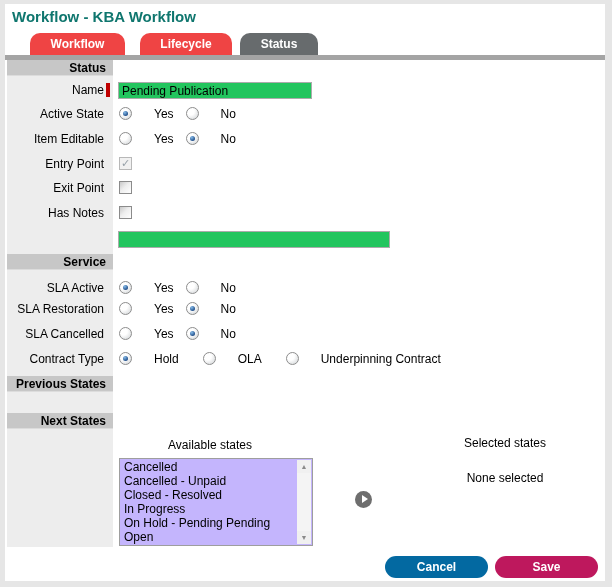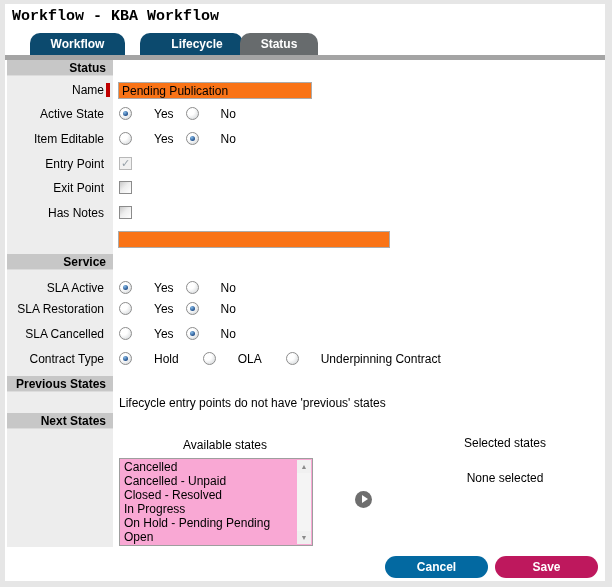--- a/index.html
+++ b/index.html
@@ -1,55 +1,55 @@
 <!DOCTYPE html>
 <html><head>
 <meta charset="utf-8">
 <style>
   html,body{margin:0;padding:0;background:#e8e8e8;font-family:"Liberation Sans",sans-serif;}
   .page{position:relative;width:612px;height:587px;background:#e6e6e6;overflow:hidden;}
   .content{position:absolute;left:5px;top:4px;width:600px;height:577px;background:#ffffff;}
-  .title{position:absolute;left:12px;top:8px;font-size:15px;font-weight:bold;color:#000000;font-family:Liberation Mono, monospace;}
-  .tab{position:absolute;top:33px;height:22px;border-radius:10px 10px 0 0;background:#0c4a6e;
+  .title{position:absolute;left:12px;top:8px;font-size:15px;font-weight:bold;color:#0f766e;}
+  .tab{position:absolute;top:33px;height:22px;border-radius:10px 10px 0 0;background:#ef4444;
        color:#fff;font-size:12px;font-weight:bold;text-align:center;line-height:23px;cursor:pointer;}
   .tab.t1{left:30px;width:95px;}
-  .tab.t2{left:140px;width:92px;padding-left:11px;}
+  .tab.t2{left:140px;width:92px;}
   .tab.t3{left:240px;width:78px;}
   .tab.active{background:#676b6d;}
   .graybar{position:absolute;left:5px;top:55px;width:600px;height:5px;background:#a4a4a4;}
   .labelcol{position:absolute;left:7px;top:60px;width:106px;height:487px;background:#ededed;}
   .secbar{position:absolute;left:7px;width:106px;height:16px;background:#c7c7c7;
           font-size:12px;font-weight:bold;color:#000;text-align:right;line-height:16px;
           padding-right:7px;box-sizing:border-box;border-bottom:1px solid #dcdcdc;}
   .flabel{position:absolute;left:7px;width:97px;text-align:right;font-size:12px;color:#000;line-height:16px;}
   .reqmark{position:absolute;left:106px;top:83px;width:4px;height:14px;background:#c00000;}
-  .tinput{position:absolute;height:17px;border:1px solid #ababab;background:#f97316;font-size:12px;
+  .tinput{position:absolute;height:17px;border:1px solid #ababab;background:#22c55e;font-size:12px;
           font-family:"Liberation Sans",sans-serif;padding:0 3px;box-sizing:border-box;color:#000;}
   .name-input{left:118px;top:82px;width:194px;}
   .listener-input{left:118px;top:231px;width:272px;}
   .rgroup{position:absolute;left:119px;display:flex;align-items:center;height:15px;}
   .opt{display:inline-flex;align-items:center;margin-right:12px;cursor:pointer;}
   .rgroup.wide .opt{margin-right:24px;}
   .olabel{margin-left:22px;font-size:12px;color:#000;}
   .radio{width:13px;height:13px;border:1px solid #8d8d8d;border-radius:50%;box-sizing:border-box;
          background:radial-gradient(circle at 32% 30%,#ffffff 35%,#d5d8da 90%);display:inline-block;position:relative;}
   .radio.checked::after{content:"";position:absolute;left:3px;top:3px;width:5px;height:5px;border-radius:50%;
          background:radial-gradient(circle at 35% 30%,#79aede 10%,#1d4a85 75%);}
   .checkbox{position:absolute;left:119px;width:13px;height:13px;border:1px solid #8b8b8b;box-sizing:border-box;
          background:linear-gradient(135deg,#c9c9c9 0%,#eeeeee 45%,#ffffff 100%);cursor:pointer;
          font-size:11px;line-height:10px;text-align:center;}
   .checkbox.disabled{border-color:#b8b8b8;background:#f1f1f1;cursor:default;}
   .checkbox.checked::after{content:"\2713";color:#96a0a8;}
   .prevmsg{position:absolute;left:119px;top:396px;font-size:12px;color:#000;}
   .colhead{position:absolute;font-size:12px;color:#000;text-align:center;}
-  .avail-head{left:128px;top:438px;width:194px;}
+  .avail-head{left:113px;top:438px;width:194px;}
   .sel-head{left:430px;top:436px;width:150px;}
   .none-sel{left:430px;top:471px;width:150px;}
   .listbox{position:absolute;left:119px;top:458px;width:194px;height:88px;border:1px solid #9e9e9e;
-           background:#f9a8d4;box-sizing:border-box;}
+           background:#c4b5fd;box-sizing:border-box;}
   .lb-items{position:absolute;left:0;top:1px;right:16px;}
   .lb-item{font-size:12px;line-height:14px;padding-left:4px;white-space:nowrap;overflow:hidden;cursor:default;}
   .lb-scroll{position:absolute;top:1px;right:1px;bottom:1px;width:14px;background:#f4f4f4;
              display:flex;flex-direction:column;justify-content:space-between;}
   .lb-arrow{height:13px;font-size:7px;color:#8a8a8a;text-align:center;line-height:13px;background:#f0f0f0;cursor:pointer;}
   .play{position:absolute;left:355px;top:491px;width:17px;height:17px;border-radius:50%;background:#6e6e6e;cursor:pointer;}
   .play-tri{position:absolute;left:7px;top:4px;width:0;height:0;
             border-left:6px solid #fff;border-top:4.5px solid transparent;border-bottom:4.5px solid transparent;}
   .btn{position:absolute;top:556px;height:22px;border-radius:11px;color:#fff;font-size:12px;font-weight:bold;
        text-align:center;line-height:22px;cursor:pointer;}
@@ -159,21 +159,20 @@
     <span class="opt">
       <span class="radio"></span>
       <span class="olabel">OLA</span>
     </span>
     <span class="opt">
       <span class="radio"></span>
       <span class="olabel">Underpinning Contract</span>
     </span>
   </div>
 
-  <div class="prevmsg">Lifecycle entry points do not have 'previous' states</div>
 
   <div class="colhead avail-head">Available states</div>
   <div class="colhead sel-head">Selected states</div>
 
   <div class="listbox">
     <div class="lb-items">
         <div class="lb-item">Cancelled</div>
         <div class="lb-item">Cancelled - Unpaid</div>
         <div class="lb-item">Closed - Resolved</div>
         <div class="lb-item">In Progress</div>

